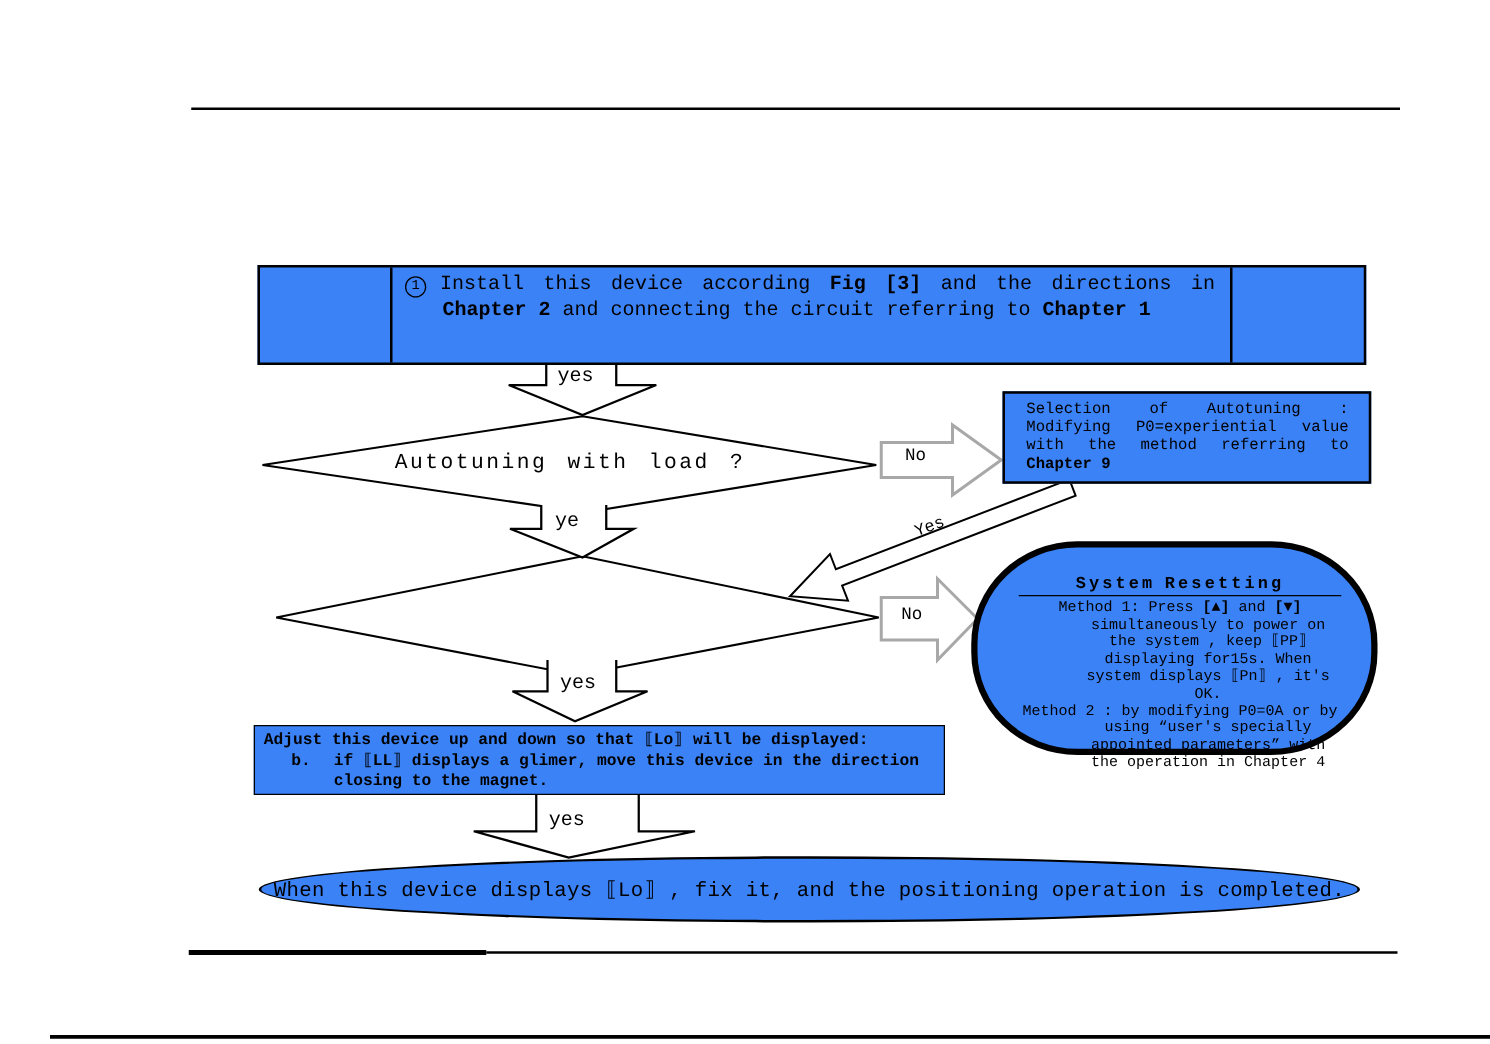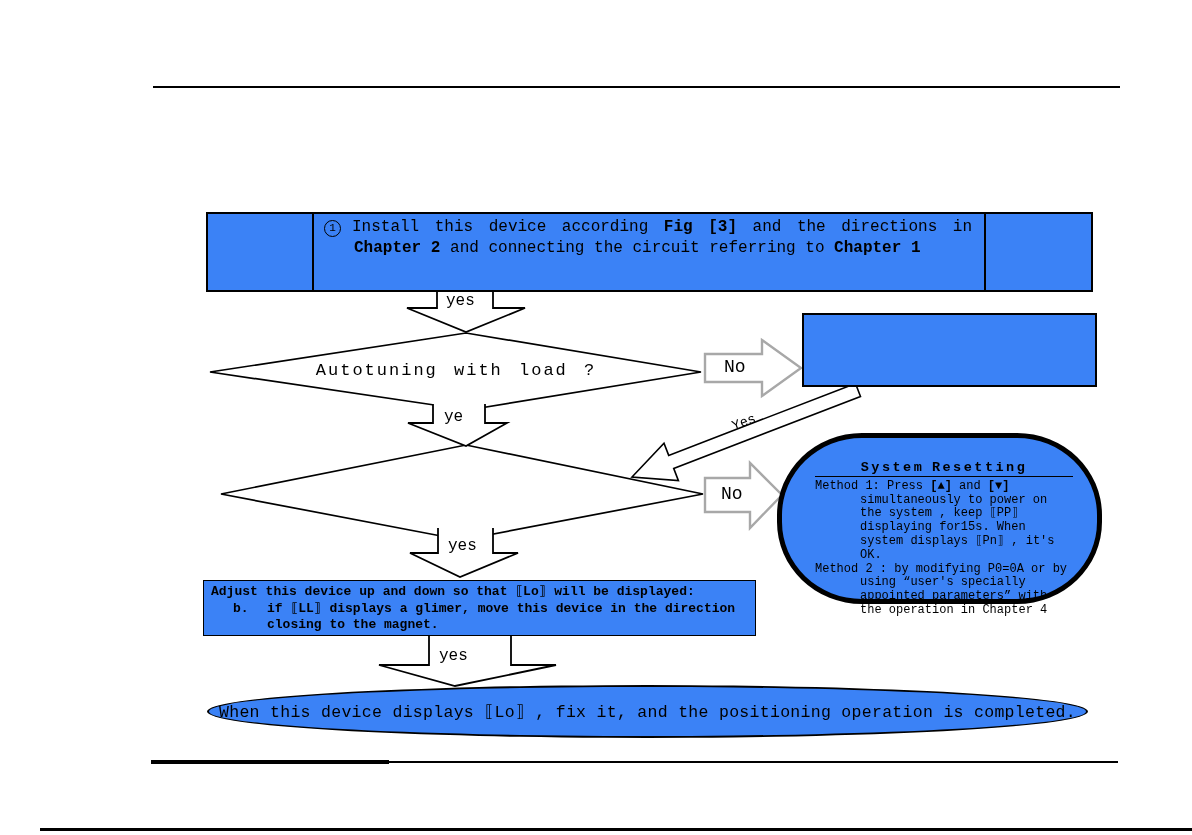--- a/index.html
+++ b/index.html
@@ -18,35 +18,35 @@
   .circ{display:inline-block;width:15px;height:15px;border:1px solid #000;border-radius:50%;
         text-align:center;line-height:15px;font-size:11px;text-indent:0;margin-right:11px;}
   
   .sel-box{left:762px;top:313px;width:295px;height:74px;border-width:2.5px;}
   .sel-text{left:781px;top:320px;width:258px;font-size:12.5px;line-height:14.5px;text-align:justify;}
   
   .sys-box{left:737px;top:433px;width:325px;height:171px;border:5px solid #000;border-radius:85px/82px;}
   .sys-text{left:775px;top:461px;width:258px;font-size:12px;line-height:13.8px;}
   .sys-title{font-size:13.5px;font-weight:bold;letter-spacing:2.5px;word-spacing:-3px;
              border-bottom:1.5px solid #000;padding-bottom:1px;margin-bottom:3px;text-align:center;}
-  .method{margin:0;padding-left:45px;text-indent:-45px;}
+  .method{margin:0;padding-left:45px;text-indent:-45px;text-align:center;}
   
   .adj-box{left:163px;top:580px;width:553px;height:56px;border-width:1.8px;}
   .adj-text{left:171px;top:584px;width:540px;font-size:13px;line-height:16.5px;font-weight:600;}
   .adj-item{margin:0;padding-left:56px;text-indent:-34px;}
   .adj-item .ilabel{display:inline-block;width:34px;text-indent:0;}
   
   .d1-text{left:256px;top:361px;width:320px;text-align:center;font-size:17px;letter-spacing:2px;word-spacing:4px;}
   .d2-text{left:256px;top:466px;width:340px;text-align:center;font-size:15px;line-height:19px;letter-spacing:.5px;}
   
   .ellipse{left:167px;top:685px;width:881px;height:53px;border:2.5px solid #000;border-radius:50%;
            display:flex;align-items:center;justify-content:center;}
   .ell-text{font-size:16.5px;letter-spacing:.3px;text-align:center;width:100%;z-index:3;}
   .yes{font-size:16px;}
-  .no{font-size:18px;}
+  .no{font-size:14px;}
   .yes-diag{font-size:13.5px;transform:rotate(-20deg);}
   b{font-weight:bold;}
 </style>
 </head>
 <body>
 
 <div class="page">
 
   <div class="rule" style="left:113px;top:86px;width:967px;height:2px;"></div>
   <div class="rule" style="left:111px;top:760px;width:238px;height:3.5px;"></div>
@@ -71,20 +71,21 @@
 
   <div class="box inst-box">
     <div class="cell-div" style="left:104px;"></div>
     <div class="cell-div" style="left:776px;"></div>
   </div>
   <div class="txt inst-text">
     <p class="tb-item"><span class="circ">1</span><span>Install this device according </span><b>Fig [3]</b><span> and the directions in </span><b>Chapter 2</b><span> and connecting the circuit referring to </span><b>Chapter 1</b></p>
   </div>
 
   <div class="box sel-box"></div>
+  <div class="txt sel-text"><span>Selection of Autotuning :  Modifying P0=experiential value with the method referring to </span><b>Chapter 9</b></div>
 
   <div class="box sys-box"></div>
   <div class="txt sys-text">
     <div class="sys-title">System Resetting</div>
     <p class="method"><span>Method 1:</span><span> Press </span><b>[▲]</b><span> and </span><b>[▼]</b><span> simultaneously to power on the system ,  keep ⟦PP⟧ displaying for15s. When system displays ⟦Pn⟧ , it's  OK.</span></p>
     <p class="method"><span>Method 2 :</span><span> by modifying P0=0A or by using “user's specially appointed parameters” with the operation in Chapter 4</span></p>
   </div>
 
   <div class="box adj-box"></div>
   <div class="txt adj-text">

